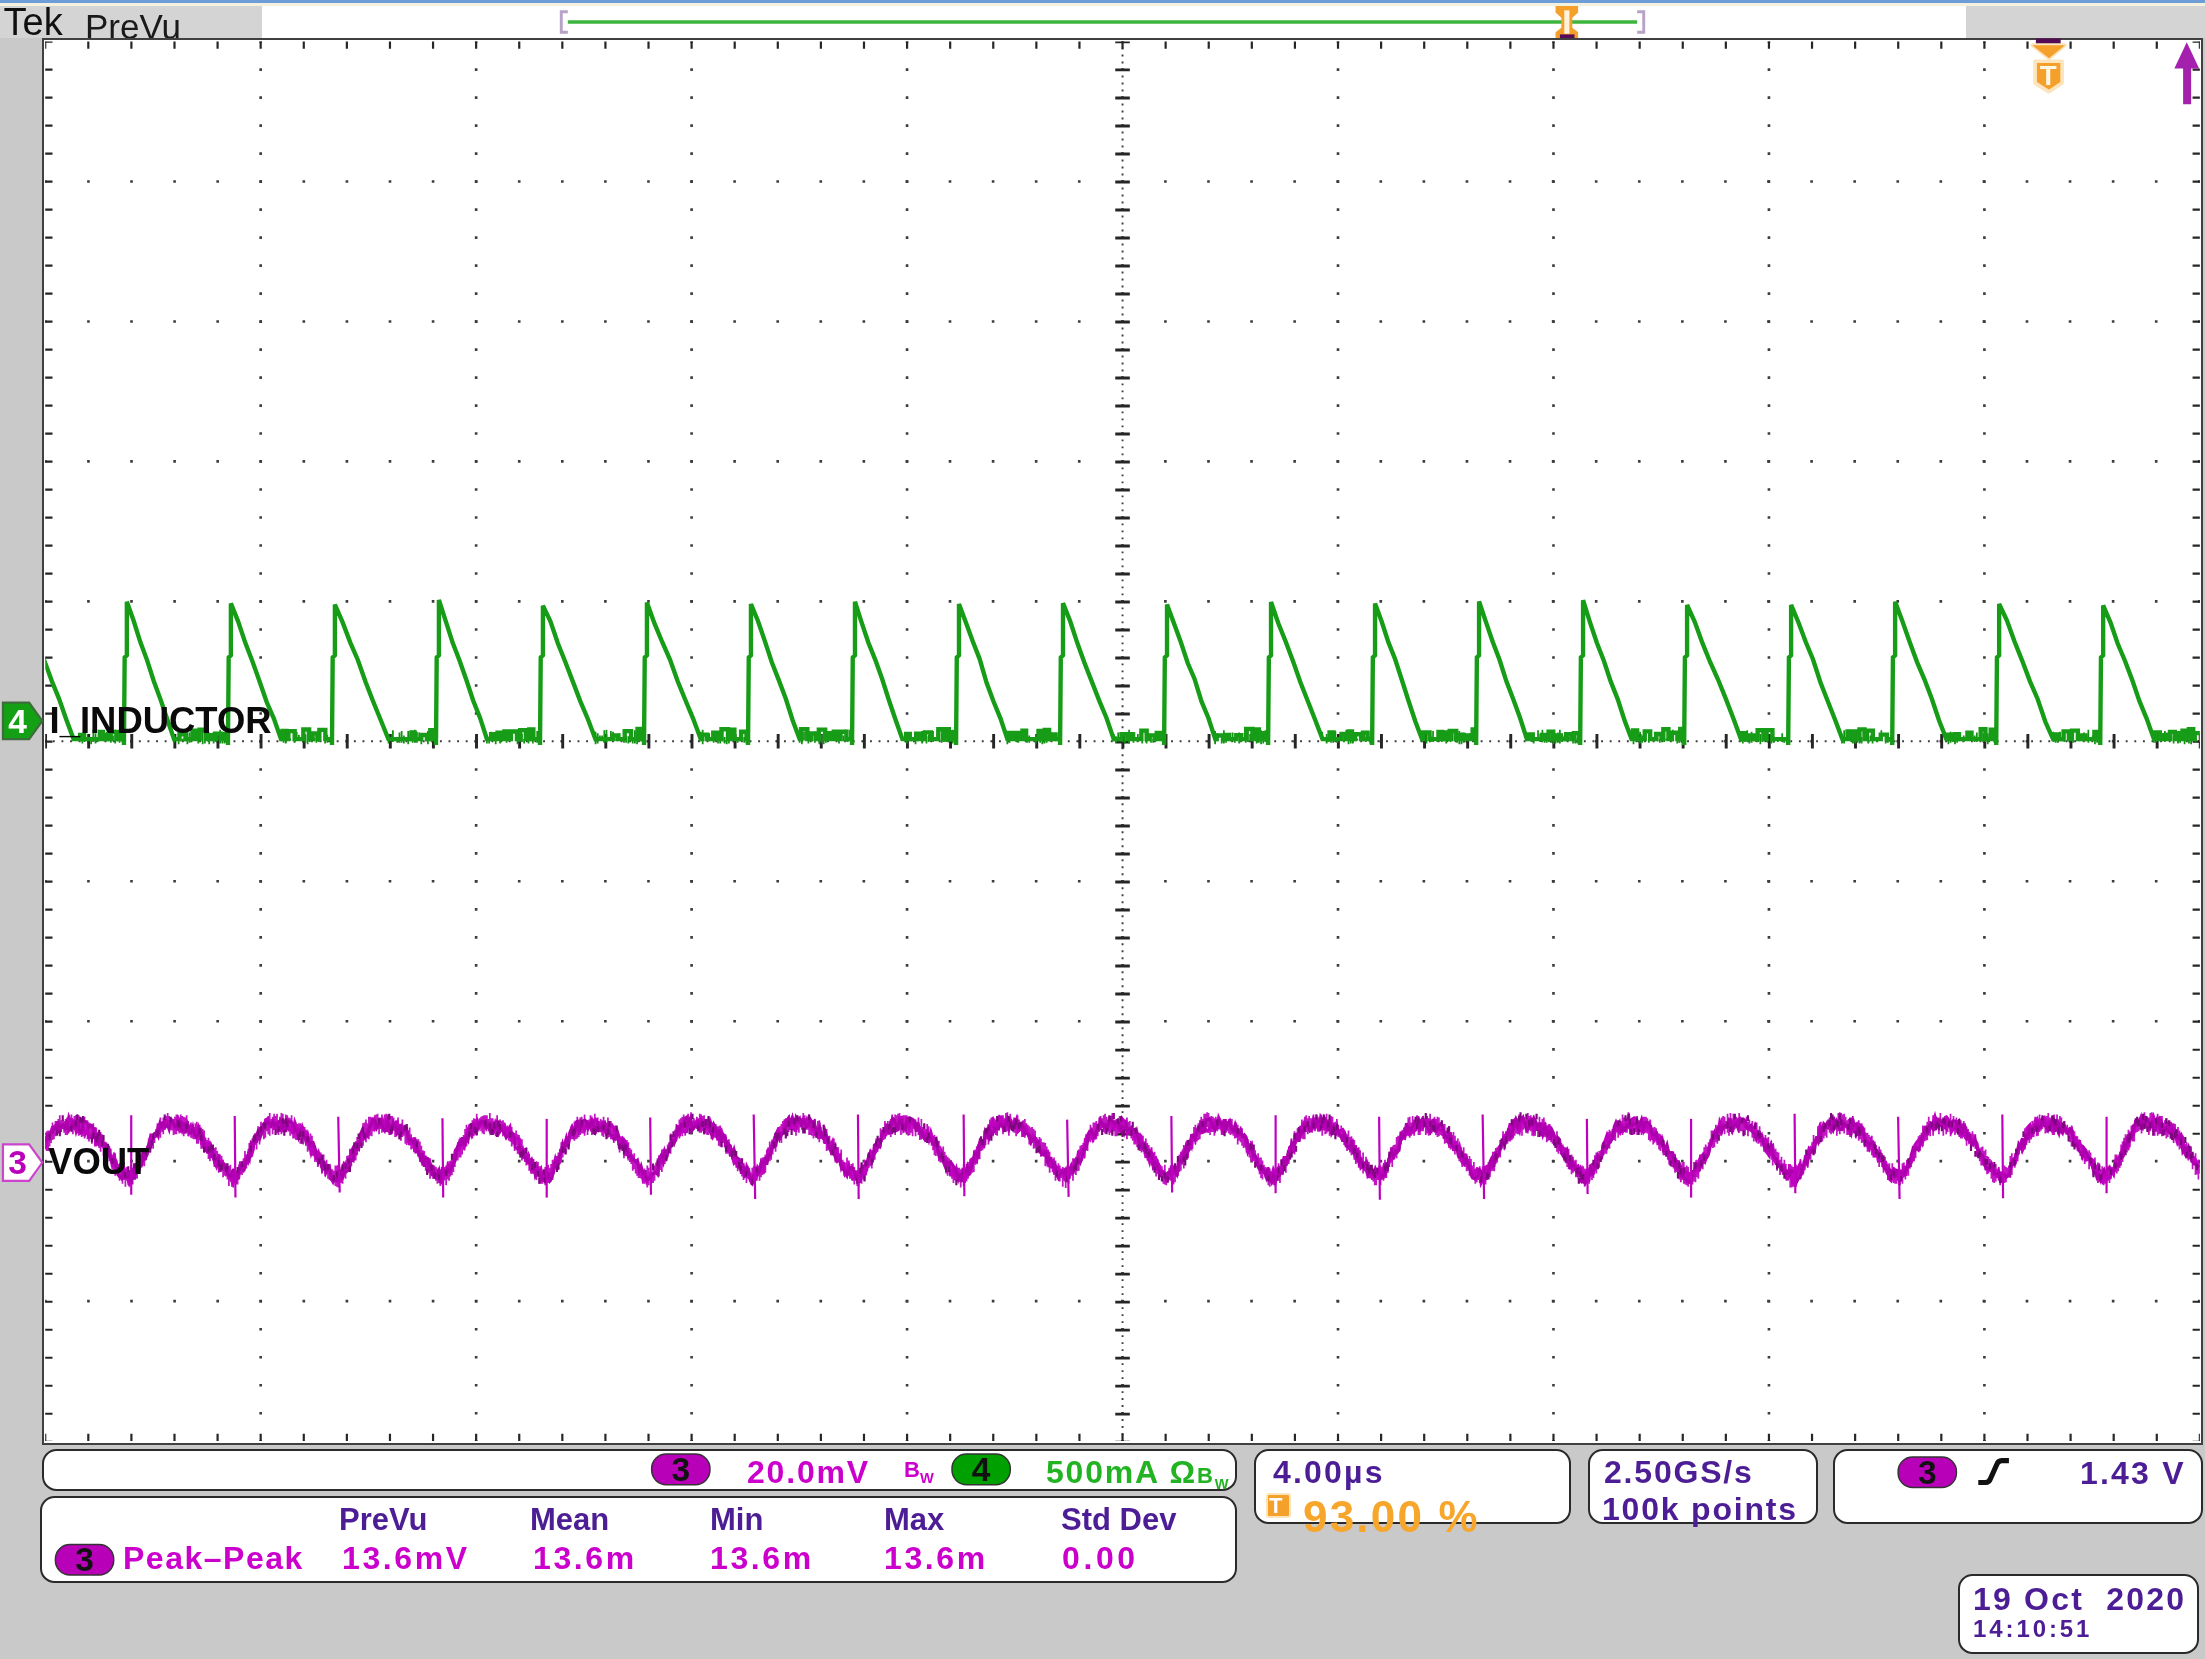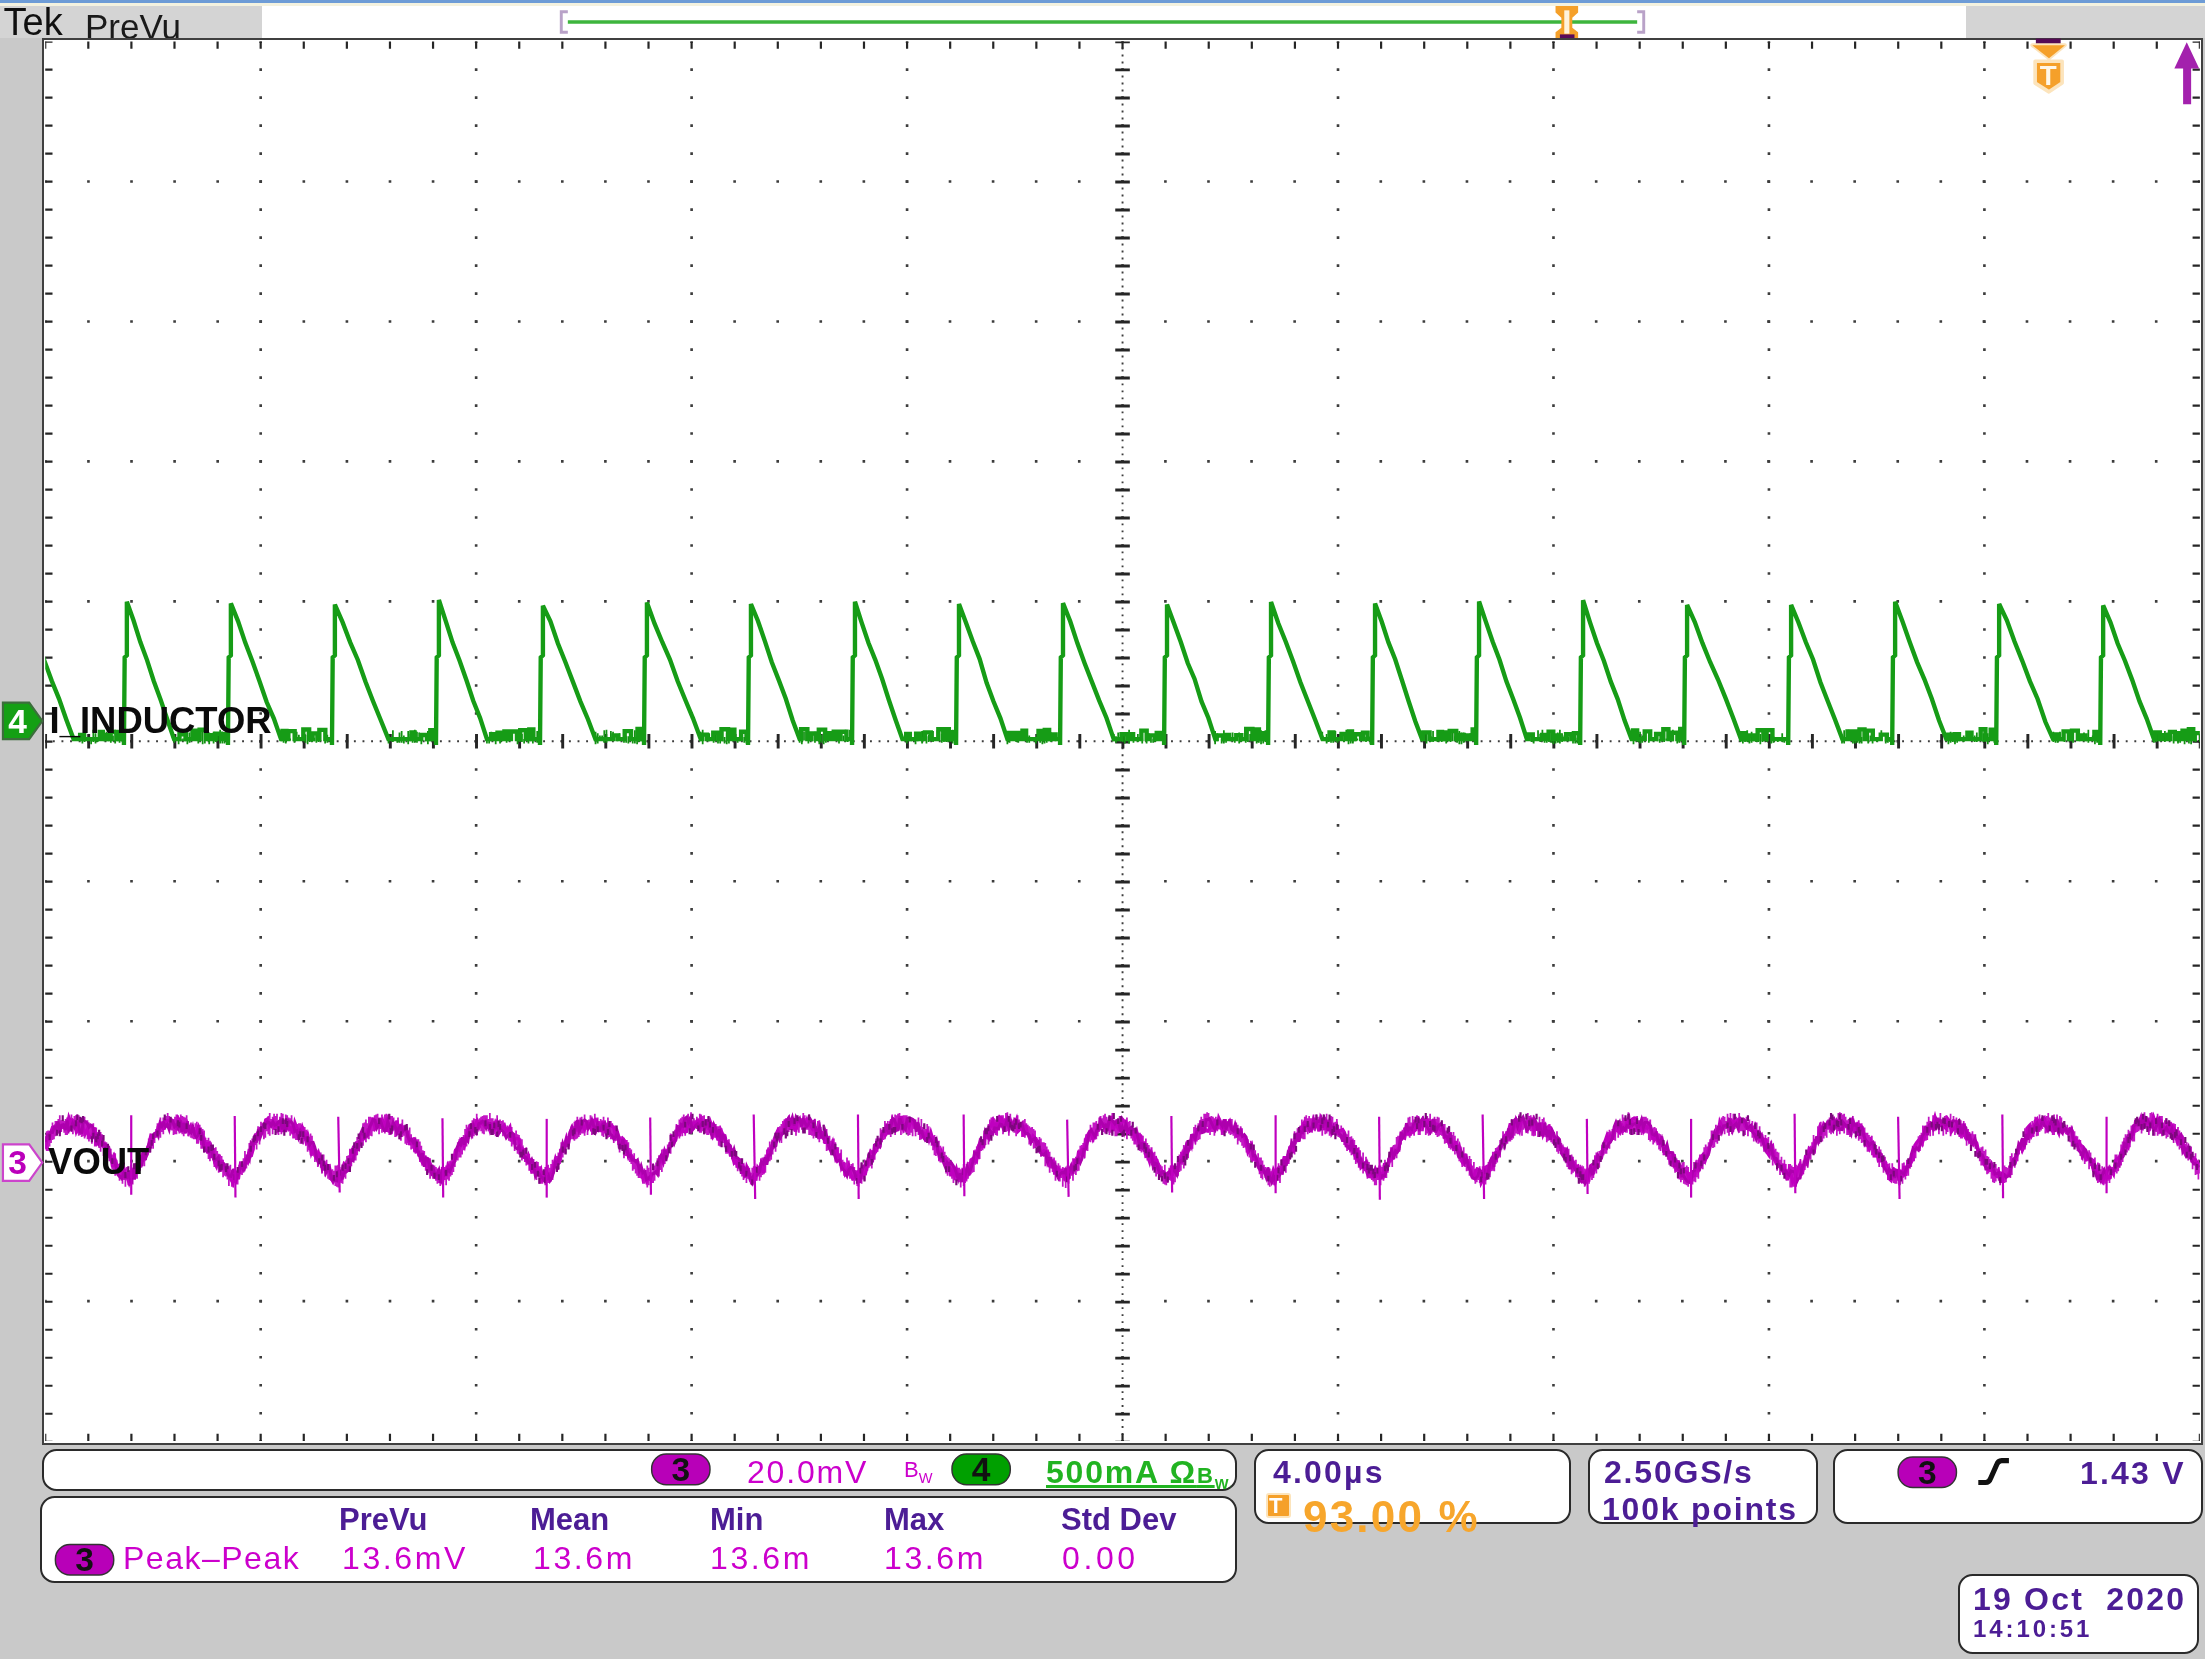--- a/index.html
+++ b/index.html
@@ -1,19 +1,19 @@
 <!DOCTYPE html>
 <html style="font-size:11.7px"><head><meta charset="utf-8">
 <style>
 * { margin:0; padding:0; box-sizing:border-box; }
 html,body { width:2205px; height:1659px; background:#c9c9c9; font-family:"Liberation Sans", sans-serif; }
 #screen { position:absolute; left:0; top:0; width:2205px; height:1659px; background:#c9c9c9; overflow:hidden; }
 .t { position:absolute; white-space:nowrap; }
-.mag { color:#cc00cc; font-weight:normal; }
-.grn { color:#21b321; font-weight:bold;text-decoration:underline; }
+.mag { color:#cc00cc; font-weight:bold; }
+.grn { color:#21b321; font-weight:bold; }
 .blk { color:#4c1d95; font-weight:bold; }
 .org { color:#f7a62c; font-weight:bold; }
 .box { position:absolute; background:#fff; border:2.2px solid #2a2a2a; border-radius:14.6px; }
 #plot { position:absolute; left:42px; top:38px; width:2161px; height:1407px; background:#fff; border:2.9px solid #404040; }
 </style></head>
 <body>
 <div id="screen">
 
 <div style="position:absolute;left:0;top:0;width:2205px;height:38px;background:#d4d4d4"></div>
 <div style="position:absolute;left:0;top:0;width:2205px;height:2.9px;background:#6e9cd6"></div>

